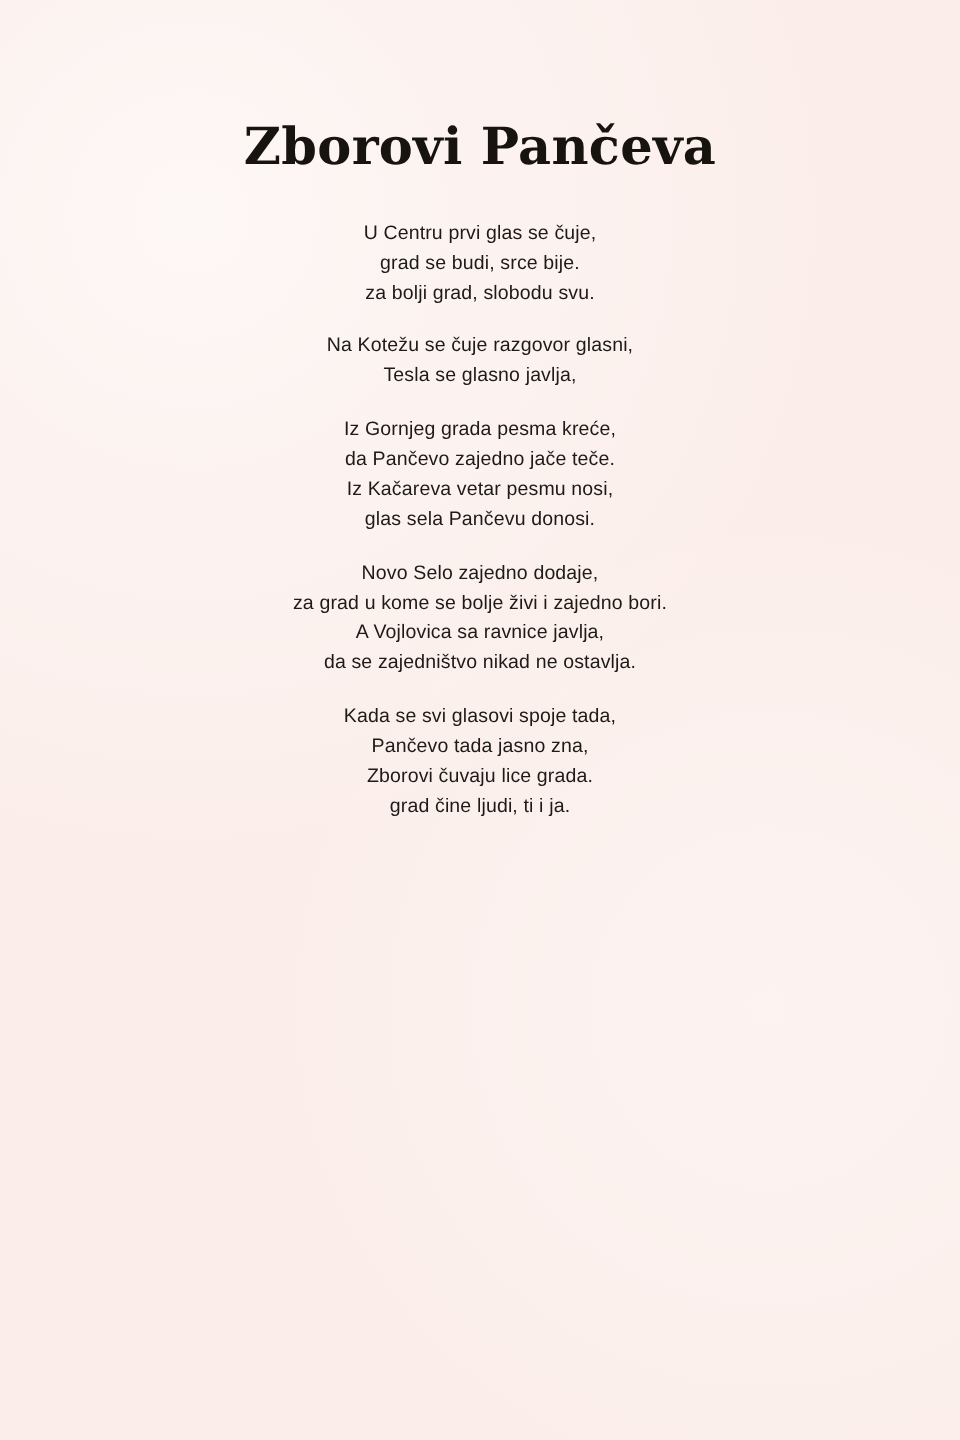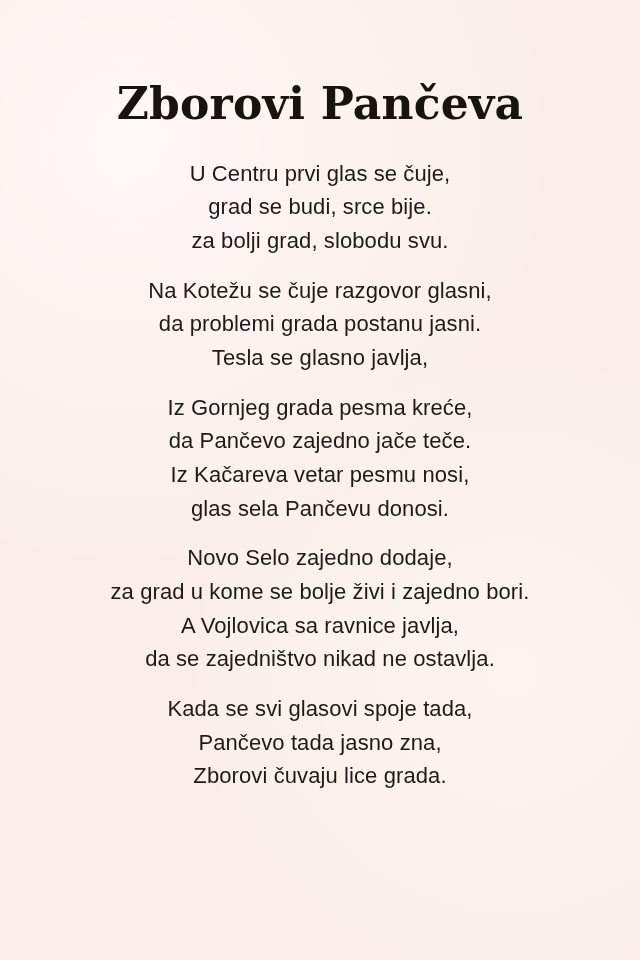--- a/index.html
+++ b/index.html
@@ -22,69 +22,69 @@
     padding: 60px 40px 0 40px;
     background:
       radial-gradient(circle at 20% 15%, rgba(255,255,255,0.55) 0%, rgba(255,255,255,0) 45%),
       radial-gradient(circle at 80% 70%, rgba(255,255,255,0.35) 0%, rgba(255,255,255,0) 40%),
       #fbeeea;
   }
   .poem-title {
     text-align: center;
     font-family: "DejaVu Serif", "Liberation Serif", serif;
     font-weight: 700;
-    font-size: 44px;
+    font-size: 34px;
     letter-spacing: 0.2px;
     color: #17130f;
     margin: 18px 0 26px 0;
     line-height: 1.2;
   }
   .stanzas {
     display: block;
   }
   .stanza {
     margin: 0 0 16px 0;
     text-align: center;
   }
   .line {
     display: block;
-    font-size: 22px;
+    font-size: 13px;
     line-height: 1.53;
     color: #1d1a18;
     letter-spacing: 0.1px;
     white-space: pre;
   }
 </style>
 </head>
 <body>
 
 <div class="page">
   <h1 class="poem-title">Zborovi Pančeva</h1>
   <div class="stanzas">
     <div class="stanza">
       <span class="line">U Centru prvi glas se čuje,</span>
       <span class="line">grad se budi, srce bije.</span>
       <span class="line">za bolji grad, slobodu svu.</span>
     </div>
     <div class="stanza">
       <span class="line">Na Kotežu se čuje razgovor glasni,</span>
-      <span class="line">da problemi grada postanu jasni.</span>
       <span class="line">Tesla se glasno javlja,</span>
     </div>
     <div class="stanza">
       <span class="line">Iz Gornjeg grada pesma kreće,</span>
       <span class="line">da Pančevo zajedno jače teče.</span>
       <span class="line">Iz Kačareva vetar pesmu nosi,</span>
       <span class="line">glas sela Pančevu donosi.</span>
     </div>
     <div class="stanza">
       <span class="line">Novo Selo zajedno dodaje,</span>
       <span class="line">za grad u kome se bolje živi i zajedno bori.</span>
       <span class="line">A Vojlovica sa ravnice javlja,</span>
       <span class="line">da se zajedništvo nikad ne ostavlja.</span>
     </div>
     <div class="stanza">
       <span class="line">Kada se svi glasovi spoje tada,</span>
       <span class="line">Pančevo tada jasno zna,</span>
       <span class="line">Zborovi čuvaju lice grada.</span>
+      <span class="line">grad čine ljudi, ti i ja.</span>
     </div>
   </div>
 </div>
 
 </body></html>

